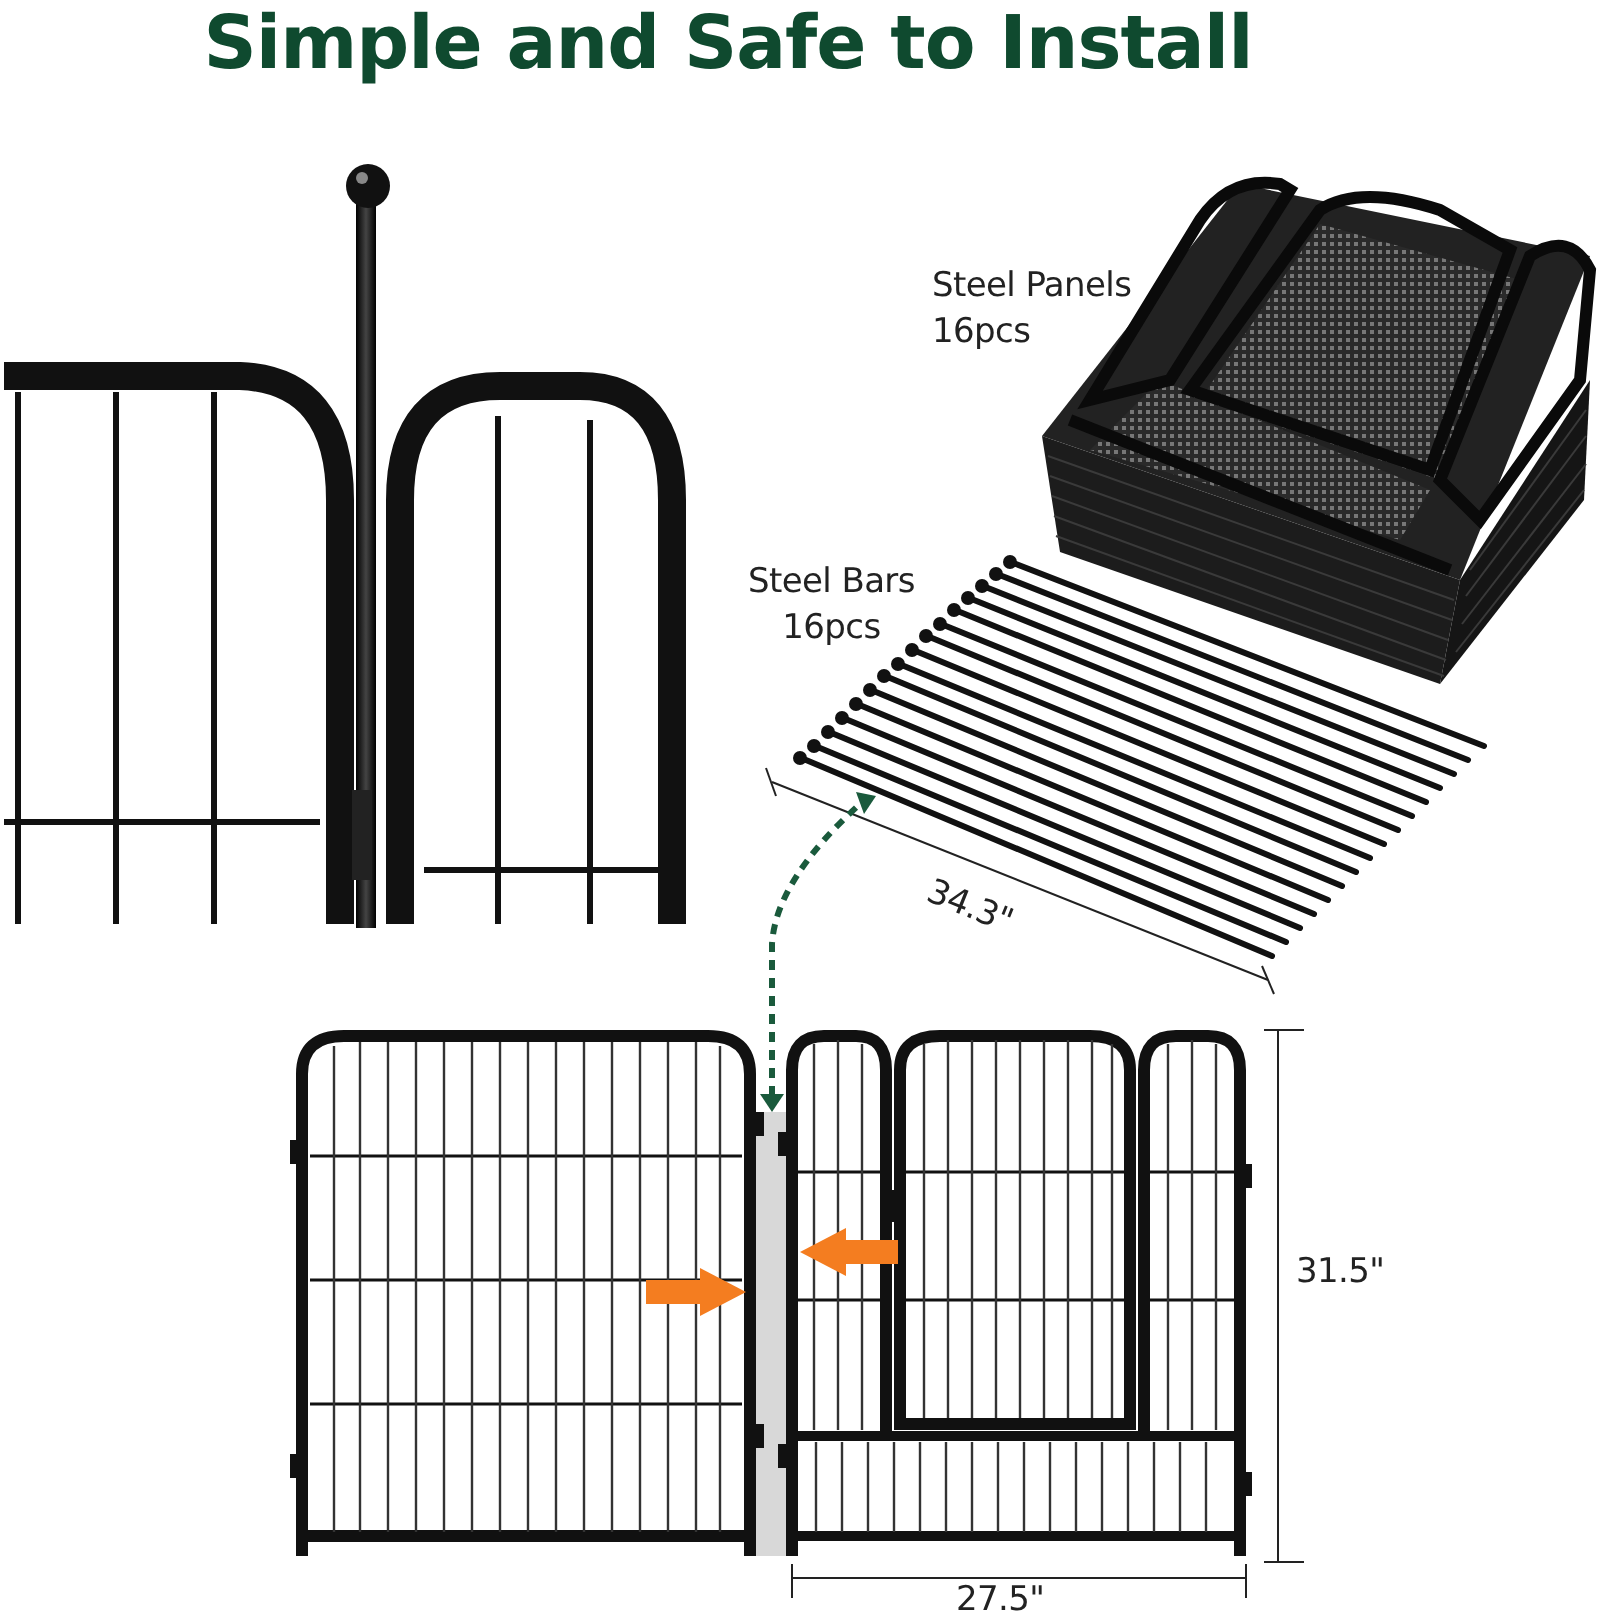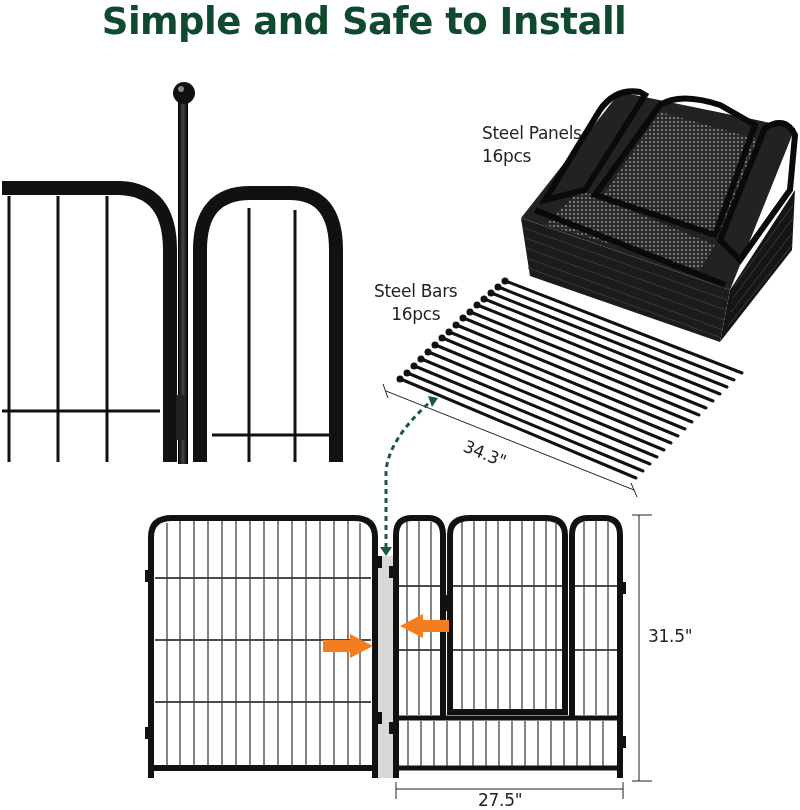--- a/index.html
+++ b/index.html
@@ -247,21 +247,21 @@
   <g>
     <rect x="323" y="640" width="30" height="12" fill="#f47d20"></rect>
     <polygon points="350,634 373,646 350,658" fill="#f47d20"></polygon>
   </g>
   <g>
     <rect x="420" y="620" width="29" height="12" fill="#f47d20"></rect>
     <polygon points="423,614 400,626 423,638" fill="#f47d20"></polygon>
   </g>
 </svg>
 
-<div class="label" style="left:466px; top:122px;margin-left:16px;">
+<div class="label" style="left:466px; top:132px;">
   <div>Steel Panels</div>
   <div>16pcs</div>
 </div>
 
 <div class="label" style="left:374px; top:280px;text-align:center;">
   <div>Steel Bars</div>
   <div>16pcs</div>
 </div>
 
 <div class="dim-label" style="left:468px; top:436px; transform: rotate(22deg); transform-origin: left top;">34.3"</div>

